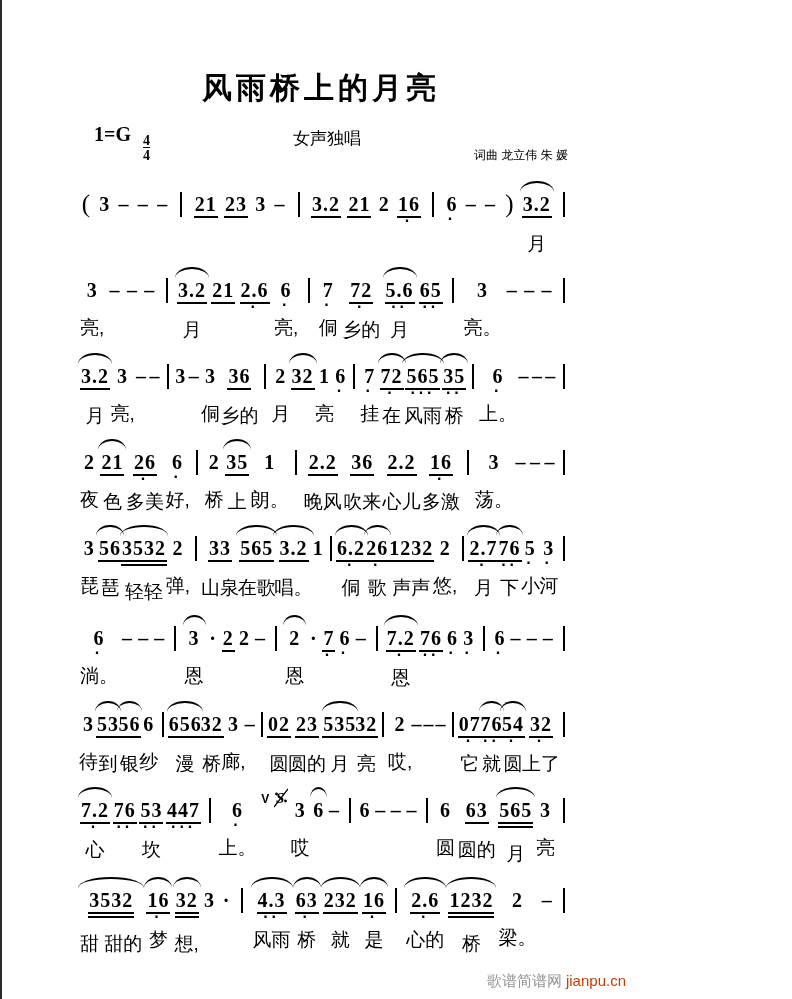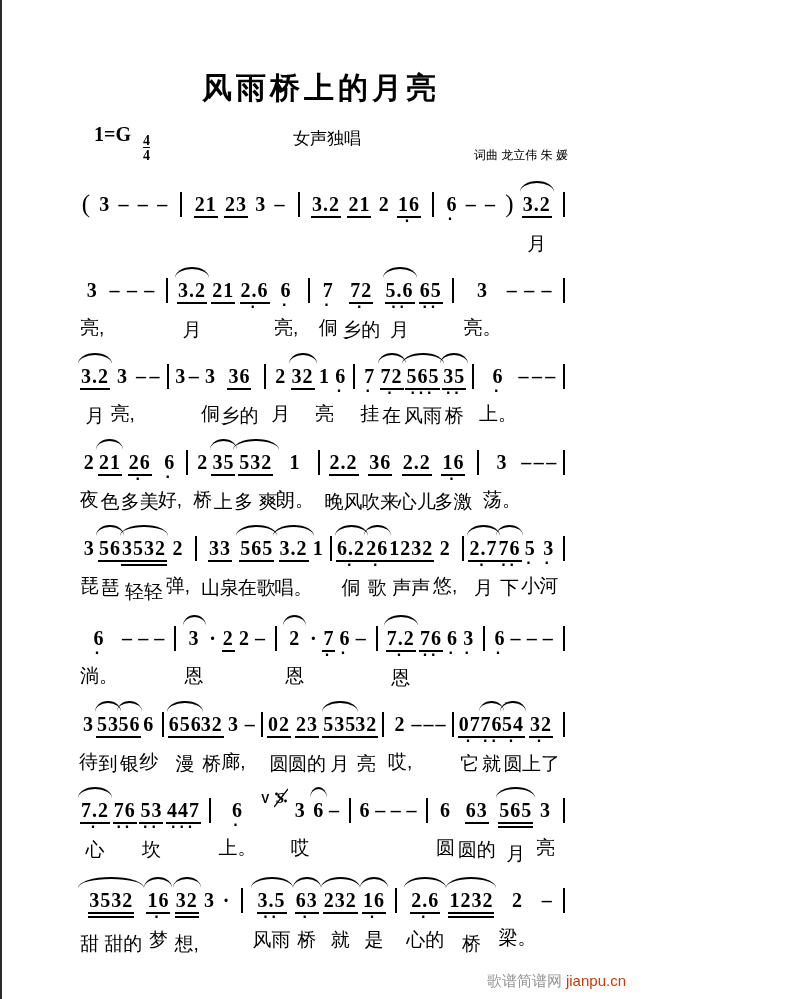--- a/index.html
+++ b/index.html
@@ -440,26 +440,20 @@
           <div class="dots"></div>
           <div class="lyr">桥</div>
         </div>
         <div class="tok">
           <div class="arc"></div>
           <div class="note u1">35</div>
           <div class="dots"></div>
           <div class="lyr">上</div>
         </div>
         <div class="tok">
-          <div class="arc"></div>
-          <div class="note u1">532</div>
-          <div class="dots"></div>
-          <div class="lyr">多 爽</div>
-        </div>
-        <div class="tok">
           <div class="note">1</div>
           <div class="dots"></div>
           <div class="lyr">朗。</div>
         </div>
         <div class="tok">
           <div class="bar"></div>
           <div class="dots"></div>
           <div class="lyr"></div>
         </div>
         <div class="tok">
@@ -1045,21 +1039,21 @@
           <div class="dots"></div>
           <div class="lyr"></div>
         </div>
         <div class="tok">
           <div class="bar"></div>
           <div class="dots"></div>
           <div class="lyr"></div>
         </div>
         <div class="tok">
           <div class="arc"></div>
-          <div class="note u1">3.5</div>
+          <div class="note u1">4.3</div>
           <div class="dots">··</div>
           <div class="lyr">风雨</div>
         </div>
         <div class="tok">
           <div class="arc"></div>
           <div class="note u1">63</div>
           <div class="dots">·</div>
           <div class="lyr">桥</div>
         </div>
         <div class="tok">

